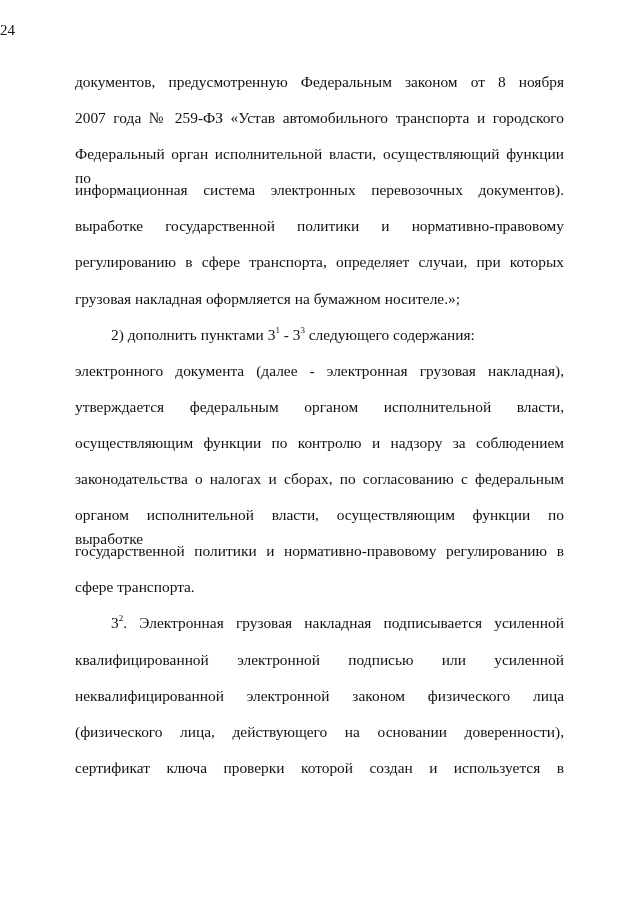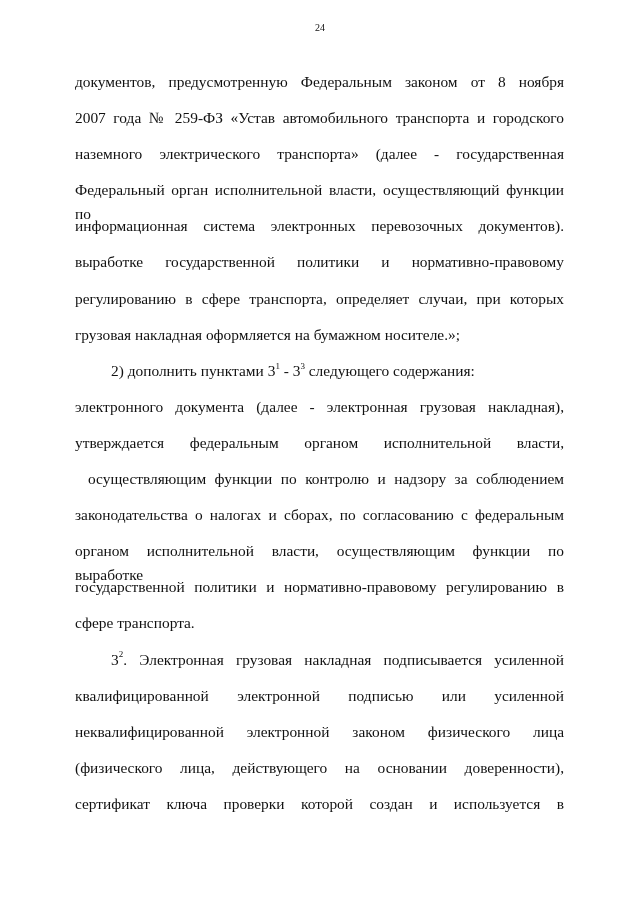--- a/index.html
+++ b/index.html
@@ -1,45 +1,44 @@
 <!DOCTYPE html>
 <html><head>
 <meta charset="utf-8">
 <style>
   html, body { margin: 0; padding: 0; background: #ffffff; }
   body { width: 640px; height: 905px; position: relative; overflow: hidden;
          font-family: "Liberation Serif", "DejaVu Serif", serif; color: #111; }
-  .page-number { position: absolute; top: 22px; left: 0; width: 640px; text-align: center; font-size: 10px; }
+  .page-number { position: absolute; top: 22px; left: 0; width: 640px; text-align: left; font-size: 15px; }
   .body-text { position: absolute; left: 75px; width: 489px; top: 64px; }
   .line { height: 36.1px; line-height: 24px; font-size: 15.4px; white-space: nowrap;
           text-align: justify; text-align-last: justify; }
   .line.last { text-align-last: left; }
   .line.indent { padding-left: 36px; }
   sup { font-size: 9px; line-height: 0; position: relative; top: -1px; }
 </style>
 </head>
 <body>
 
 <div class="page-number">24</div>
 
 <div class="body-text">
   <div class="line" style="white-space: normal; margin-top: 6px;">документов, предусмотренную Федеральным законом от 8 ноября</div>
   <div class="line" style="white-space: normal;">2007 года № 259-ФЗ «Устав автомобильного транспорта и городского</div>
-  <div class="line" style="white-space: normal;">наземного электрического транспорта» (далее - государственная</div>
   <div class="line" style="white-space: normal;">Федеральный орган исполнительной власти, осуществляющий функции по</div>
   <div class="line" style="white-space: normal;">информационная система электронных перевозочных документов).</div>
   <div class="line" style="white-space: normal;">выработке государственной политики и нормативно-правовому</div>
   <div class="line" style="white-space: normal;">регулированию в сфере транспорта, определяет случаи, при которых</div>
   <div class="line last" style="white-space: normal;">грузовая накладная оформляется на бумажном носителе.»;</div>
 
   <div class="line indent last" style="white-space: normal;"><span>2) дополнить пунктами 3</span><sup>1</sup><span> - 3</span><sup>3</sup><span> следующего содержания:</span></div>
 
   <div class="line" style="white-space: normal;">электронного документа (далее - электронная грузовая накладная),</div>
   <div class="line" style="white-space: normal;">утверждается федеральным органом исполнительной власти,</div>
-  <div class="line" style="white-space: normal; margin-left: 13px;">осуществляющим функции по контролю и надзору за соблюдением</div>
+  <div class="line" style="white-space: normal;">осуществляющим функции по контролю и надзору за соблюдением</div>
   <div class="line" style="white-space: normal;">законодательства о налогах и сборах, по согласованию с федеральным</div>
   <div class="line" style="white-space: normal;">органом исполнительной власти, осуществляющим функции по выработке</div>
   <div class="line" style="white-space: normal;">государственной политики и нормативно-правовому регулированию в</div>
   <div class="line last" style="white-space: normal;">сфере транспорта.</div>
 
   <div class="line indent" style="white-space: normal;"><span>3</span><sup>2</sup><span>. Электронная грузовая накладная подписывается усиленной</span></div>
   <div class="line" style="white-space: normal;">квалифицированной электронной подписью или усиленной</div>
   <div class="line" style="white-space: normal;">неквалифицированной электронной законом физического лица</div>
   <div class="line" style="white-space: normal;">(физического лица, действующего на основании доверенности),</div>
   <div class="line" style="white-space: normal;">сертификат ключа проверки которой создан и используется в</div>

